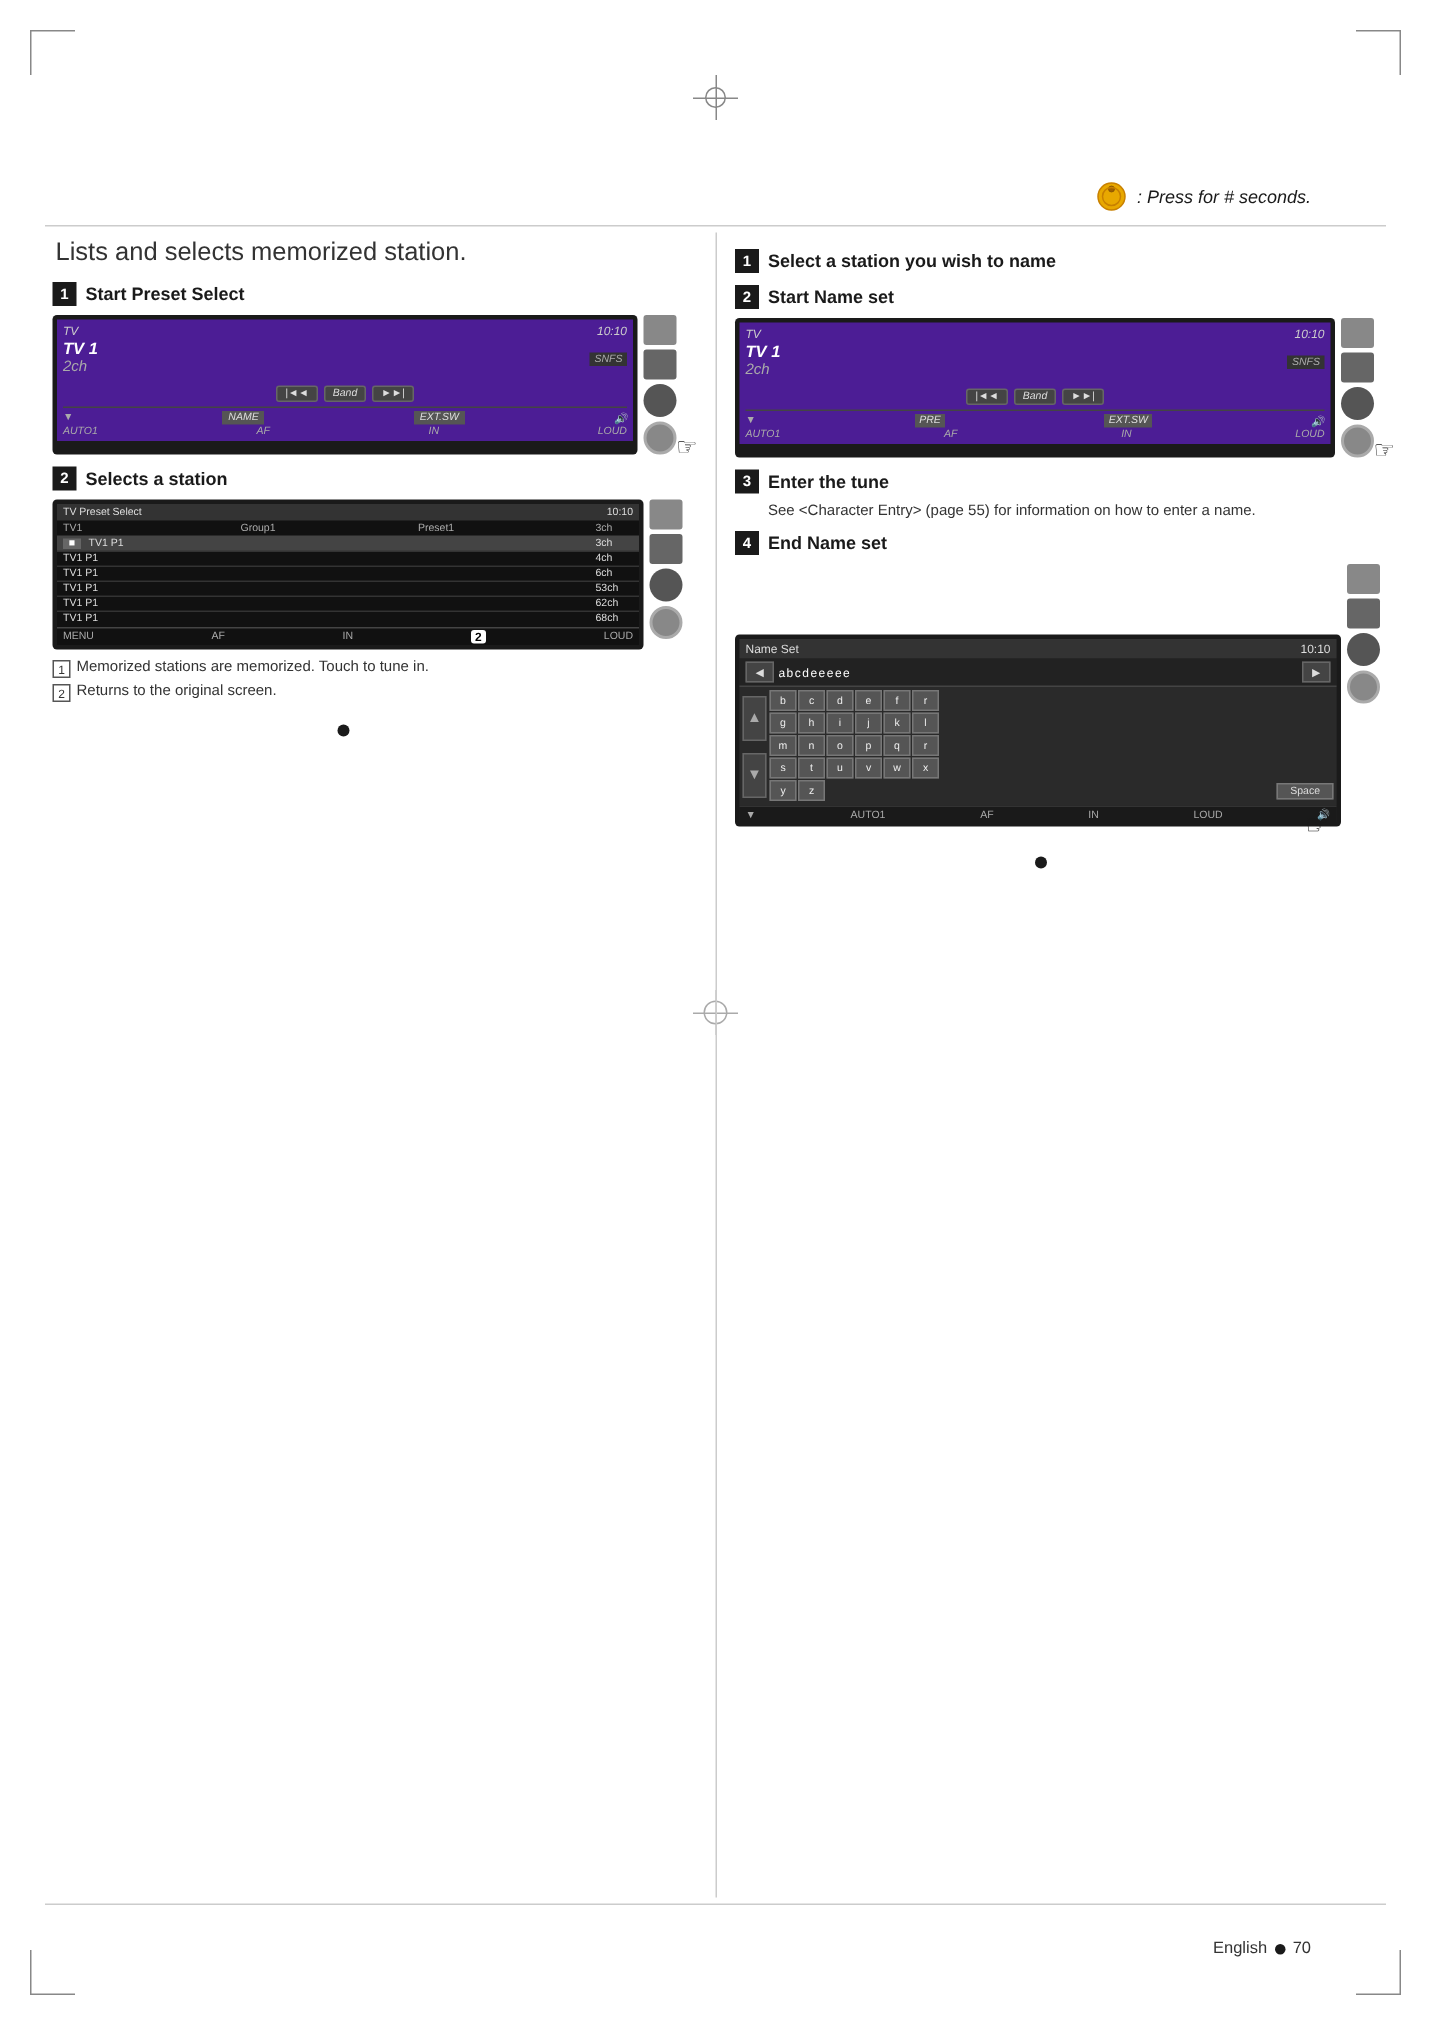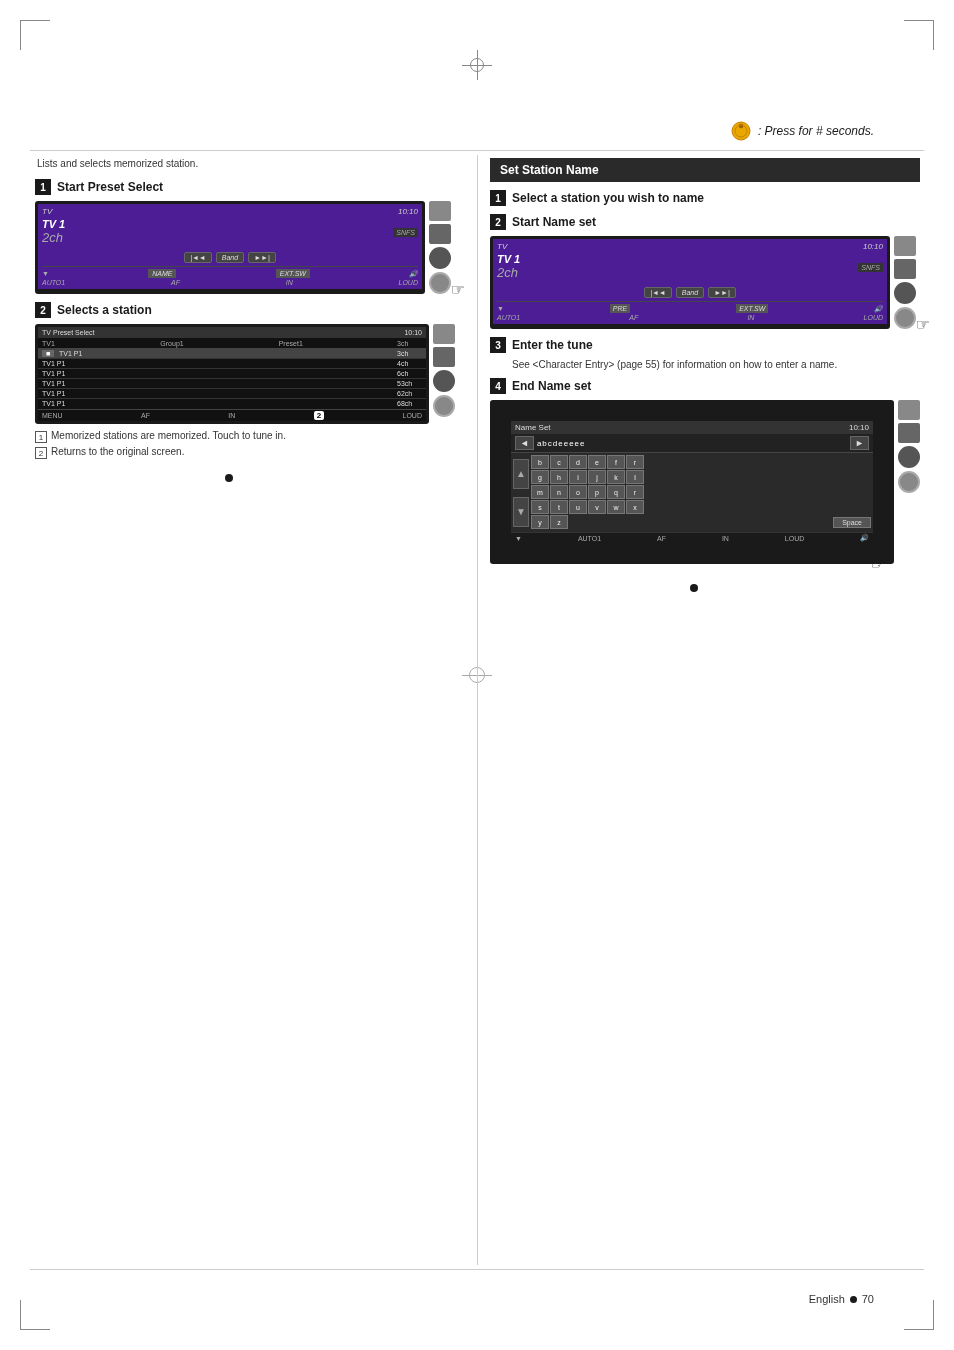--- a/index.html
+++ b/index.html
@@ -69,21 +69,21 @@
     .section-header {
       background: #2a2a2a;
       color: #fff;
       font-size: 12px;
       font-weight: bold;
       padding: 5px 10px;
       margin-bottom: 8px;
     }
 
     .section-description {
-      font-size: 10px;
+      font-size: 17px;
       color: #333;
       margin-bottom: 10px;
       padding-left: 2px;
     }
 
     
     .step-label {
       display: flex;
       align-items: center;
       gap: 6px;
@@ -124,21 +124,21 @@
       color: #ccc;
       font-size: 8px;
       margin-bottom: 2px;
     }
     .tv-station {
       font-size: 11px;
       font-weight: bold;
       color: #fff;
     }
     .tv-sub {
-      font-size: 13px;
+      font-size: 10px;
       color: #aaa;
       margin-bottom: 4px;
     }
     .tv-info-bar {
       background: #333;
       color: #aaa;
       font-size: 7px;
       padding: 1px 3px;
       margin-bottom: 3px;
       display: inline-block;
@@ -373,23 +373,20 @@
   </div>
 
   <div style="margin-top:15px;margin-left:190px;">
     <div style="width:8px;height:8px;background:#1a1a1a;border-radius:50%;"></div>
   </div>
 
 </div>
 
 <div style="position:absolute;top:158px;left:490px;width:430px;">
 
-  <div class="section-header">
-    <span>Set Station Name</span>
-  </div>
 
 
   <div class="step-label">
     <div class="step-num">1</div>
     <div class="step-title">Select a station you wish to name</div>
   </div>
 
   <div class="step-label">
     <div class="step-num">2</div>
     <div class="step-title">Start Name set</div>
@@ -446,21 +443,21 @@
     <div class="step-title">Enter the tune</div>
   </div>
   <div style="font-size:10px;color:#333;margin-bottom:8px;padding-left:22px;">See &lt;Character Entry&gt; (page 55) for information on how to enter a name.</div>
 
   <div class="step-label">
     <div class="step-num">4</div>
     <div class="step-title">End Name set</div>
   </div>
 
   <div style="display:flex;gap:4px;margin-bottom:8px;">
-    <div style="flex:1;background:#1a1a1a;border-radius:3px;padding:21px;">
+    <div style="flex:1;background:#1a1a1a;border-radius:3px;padding:3px;margin-top:47px;">
       <div style="background:#222;color:#fff;">
 
         <div style="display:flex;justify-content:space-between;background:#333;padding:2px 4px;font-size:8px;color:#ddd;">
           <span>Name Set</span>
           <span>10:10</span>
         </div>
 
         <div style="display:flex;align-items:center;gap:3px;background:#222;padding:2px 4px;border-bottom:1px solid #444;">
           <button style="background:#444;color:#ddd;border:1px solid #666;padding:1px 4px;font-size:9px;">◄</button>
           <span style="flex:1;font-size:8px;color:#fff;letter-spacing:1px;">abcdeeeee</span>

